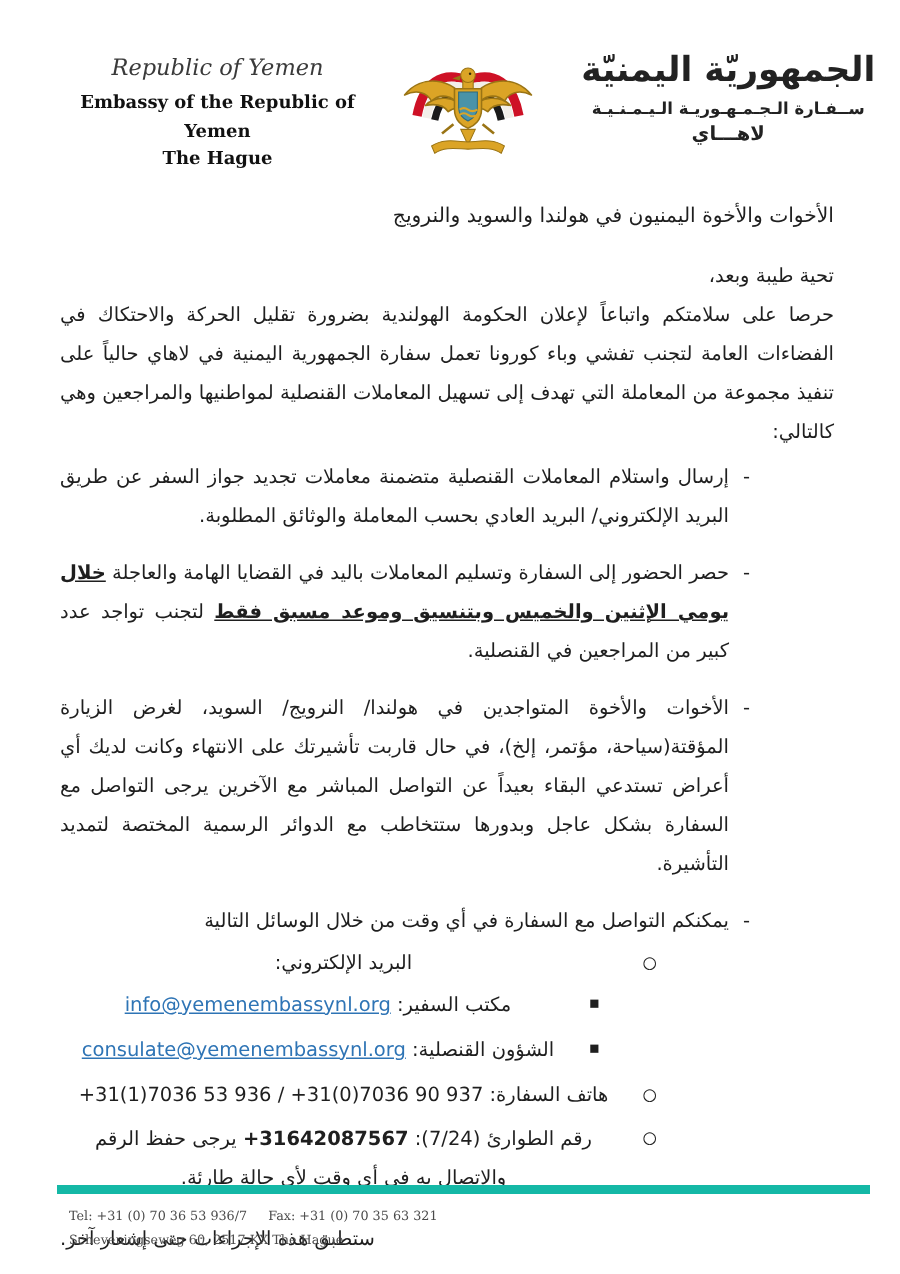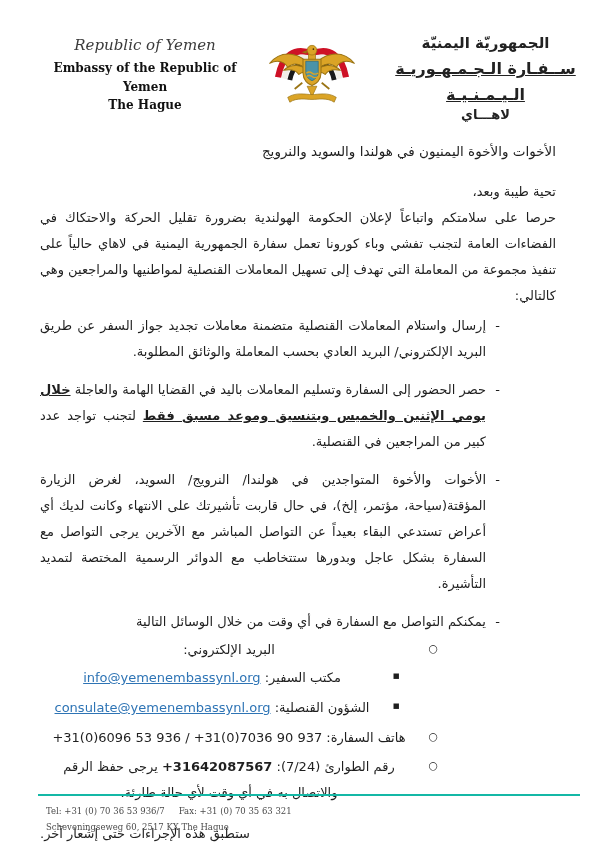--- a/index.html
+++ b/index.html
@@ -29,22 +29,22 @@
   }
   .embassy-en {
     font-family:"DejaVu Serif", serif;
     font-weight:bold;
     font-size:12px;
     line-height:1.55;
     color:#111;
   }
   .emblem { width:104px; height:82px; flex:0 0 auto; margin-top:0px; }
   .header-right { width:205px; text-align:center; padding-top:4px; }
-  .ar-country { font-size:15px; font-weight:bold; color:#222; margin-bottom:4px; }
-  .ar-embassy { font-size:16px; font-weight:bold; color:#222; line-height:1.6;text-decoration:underline; }
+  .ar-country { font-size:23px; font-weight:bold; color:#222; margin-bottom:4px; }
+  .ar-embassy { font-size:11px; font-weight:bold; color:#222; line-height:1.6; }
   .ar-city { font-size:13px; font-weight:bold; color:#222; }
 
   
   .content {
     padding:0 44px 0 40px;
     font-size:13px;
     line-height:2.0;
     text-align:right;
   }
   .title {
@@ -103,21 +103,21 @@
     margin-top:48px;
   }
   .num { white-space:nowrap; }
 
   .closing { text-align:left; margin:15px 0 0 0; }
 
   
   .footer {
     position:absolute;
     left:38px; right:20px; bottom:14px;
-    border-top:2px solid #14b8a6;
+    border-top:6px solid #14b8a6;
     padding-top:7px;
     display:flex;
     justify-content:space-between;
     font-family:"DejaVu Serif", serif;
     font-size:8.5px;
     color:#4a4a4a;
     line-height:1.9;
   }
   .footer-left { margin-left:8px; }
   .footer-gap { display:inline-block; width:14px; }
@@ -214,21 +214,21 @@
               <li>
                 <span>الشؤون القنصلية:</span>
                 <a class="email-link" dir="ltr">consulate@yemenembassynl.org</a>
               </li>
             </ul>
           </li>
           <li>
             <span>هاتف السفارة:</span>
             <span class="num" dir="ltr">+31(0)7036 90 937</span>
             <span>/</span>
-            <span class="num" dir="ltr">+31(0)6096 53 936</span>
+            <span class="num" dir="ltr">+31(1)7036 53 936</span>
           </li>
           <li>
             <span>رقم الطوارئ (7/24):</span>
             <b class="num" dir="ltr">+31642087567</b>
             <span>يرجى حفظ الرقم والاتصال به في أي وقت لأي حالة طارئة.</span>
           </li>
         </ul>
       </li>
     </ul>
 

